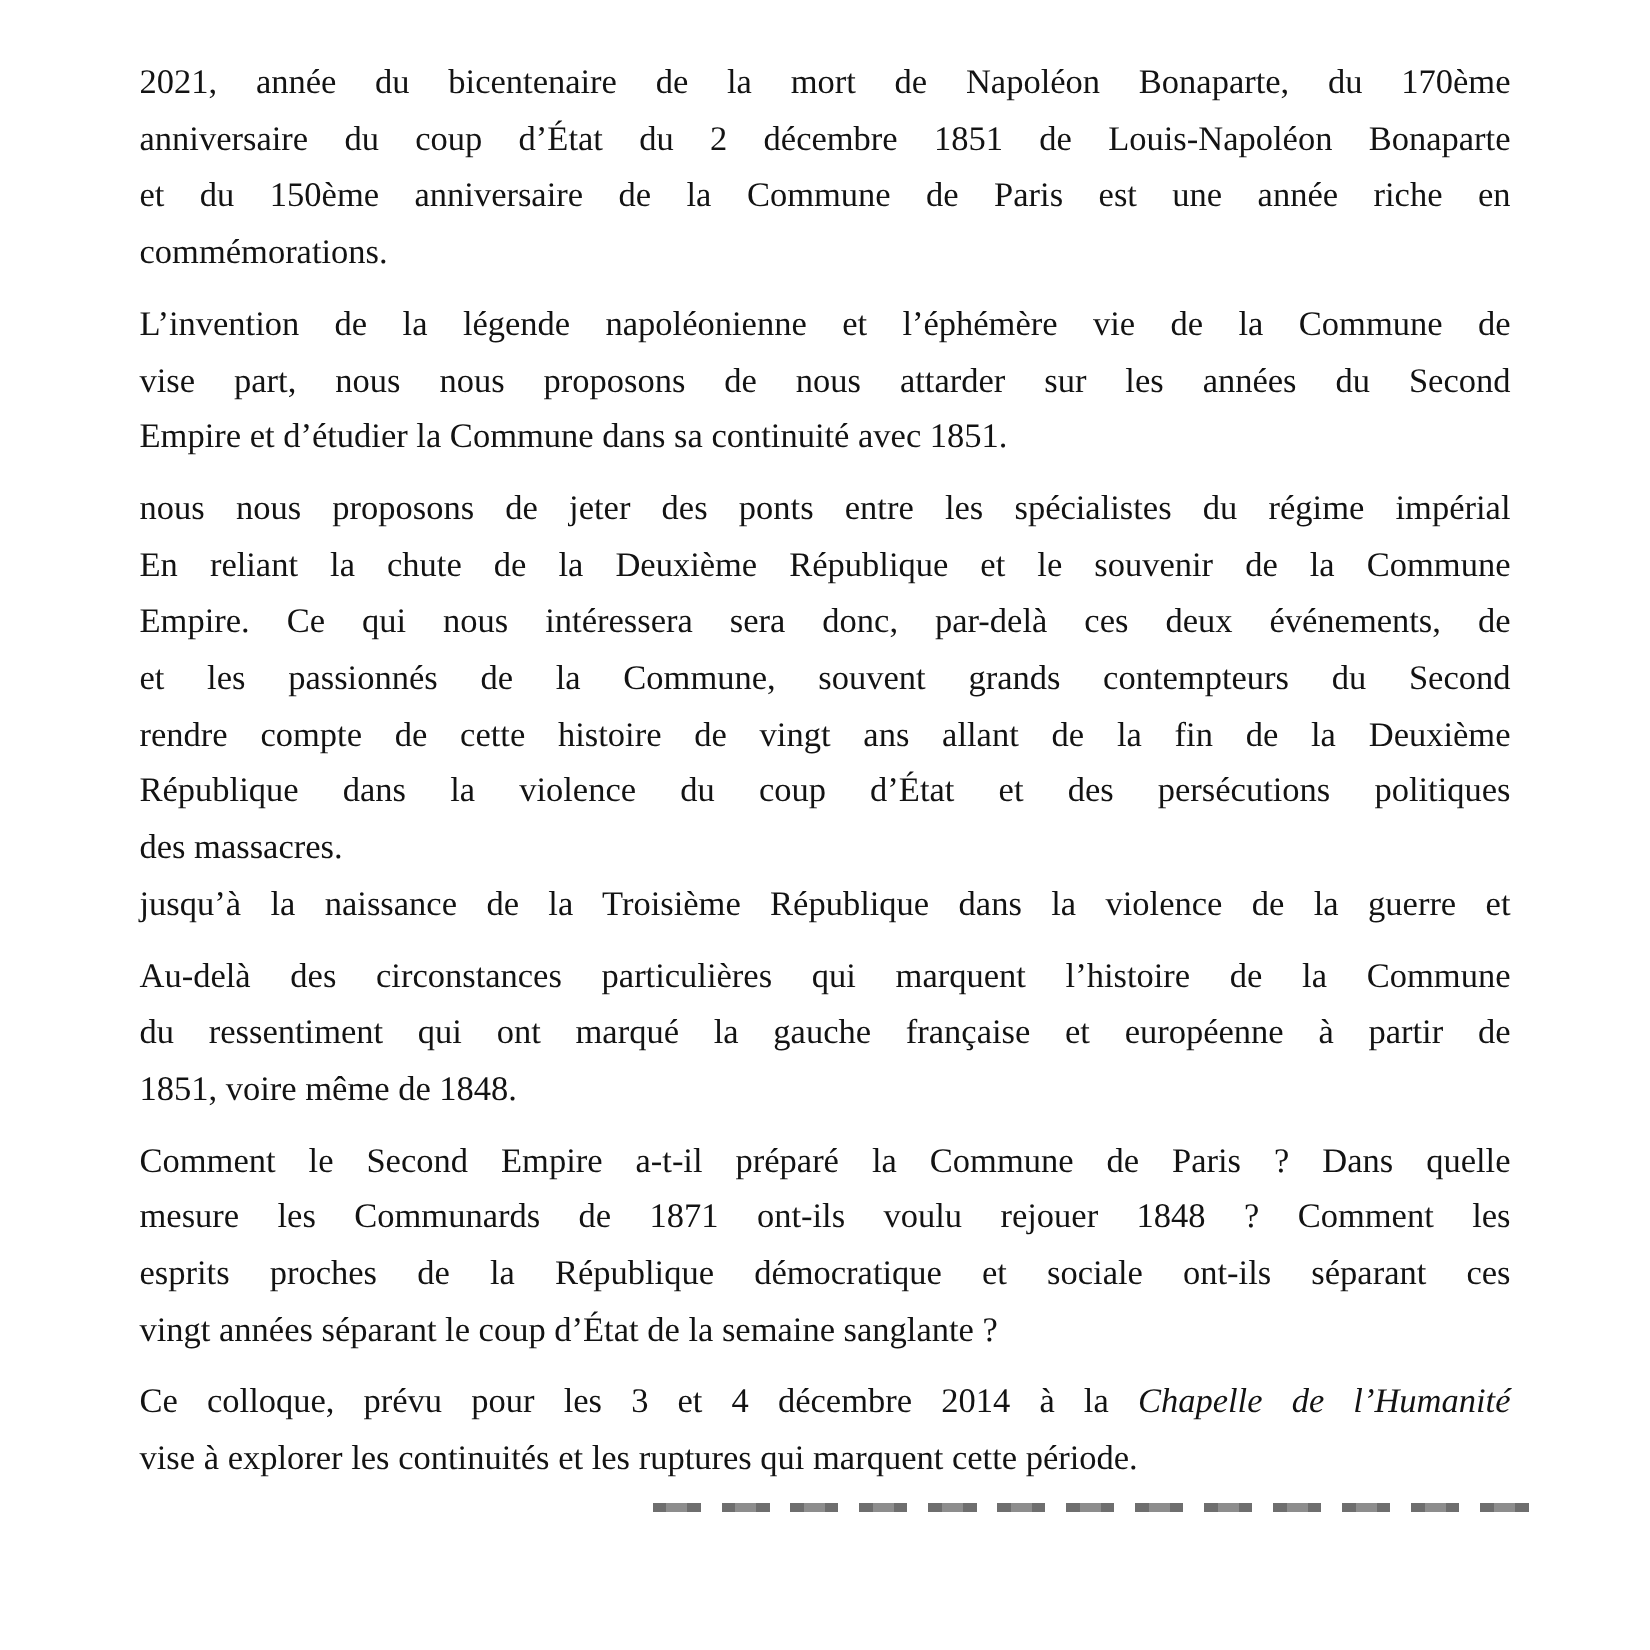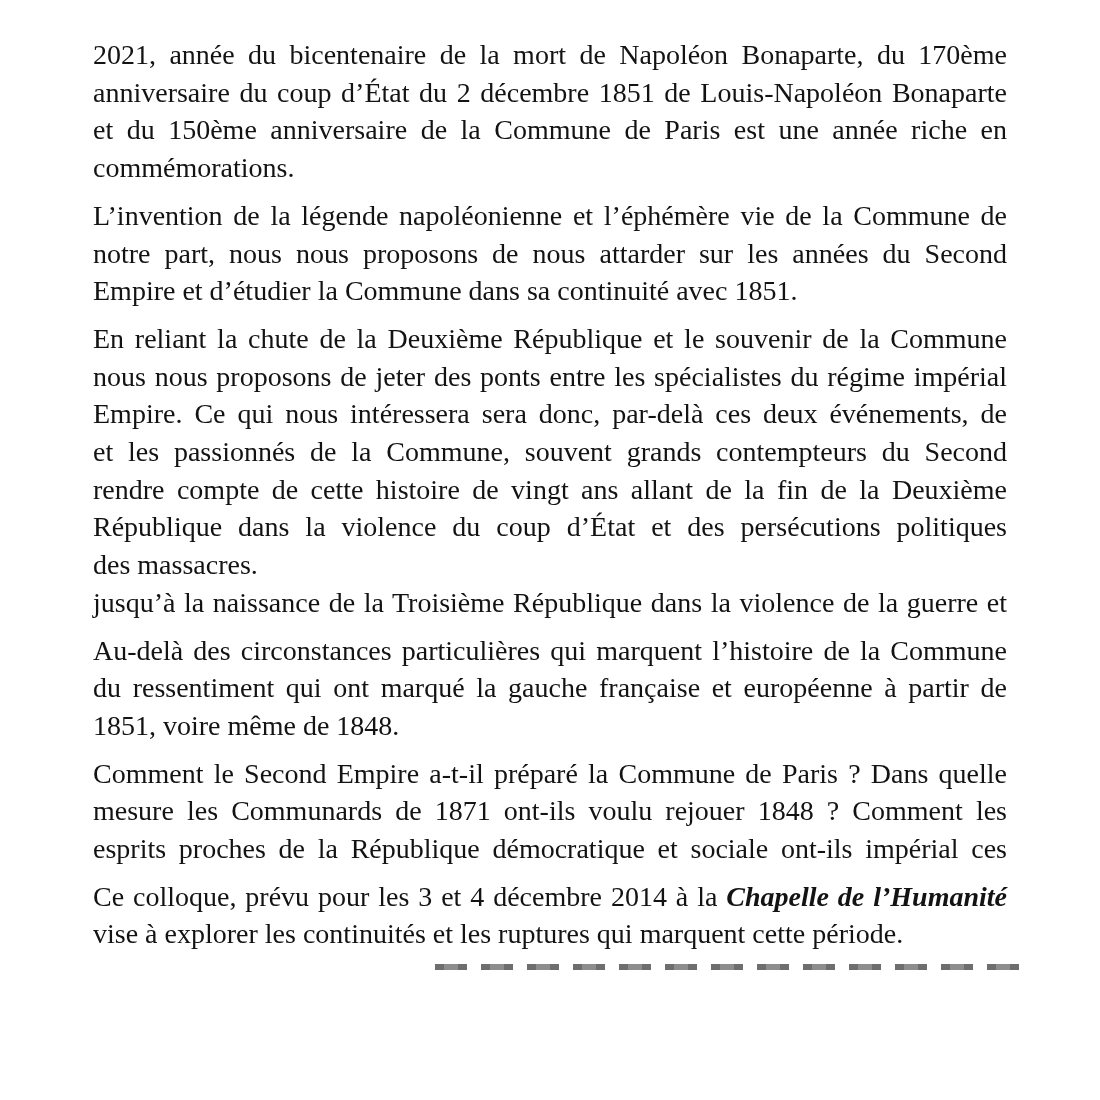--- a/index.html
+++ b/index.html
@@ -12,38 +12,37 @@
     height: 1100px;
     overflow: hidden;
   }
   .page {
     box-sizing: border-box;
     width: 1100px;
     height: 1100px;
     padding: 36px 93px 0 93px;
     background: #ffffff;
     font-family: "Liberation Serif", serif;
-    font-size: 28px;
+    font-size: 23px;
     color: #131313;
   }
   .para {
     margin: 0 0 10px 0;
   }
   .ln {
     line-height: 37.7px;
     text-align: justify;
     text-align-last: justify;
   }
   .ln.last {
     text-align: left;
     text-align-last: left;
   }
   .italic {
     font-style: italic;
-    font-weight: bold;
   }
   
   .remnant {
     margin-top: 11px;
     margin-left: 342px;
     width: 595px;
     height: 6px;
     background:
       repeating-linear-gradient(90deg, #6e6e6e 0 9px, transparent 9px 23px),
       repeating-linear-gradient(90deg, #8d8d8d 0 27px, transparent 27px 46px);
@@ -56,45 +55,46 @@
 
   <div class="para">
     <div class="ln"><span>2021, année du bicentenaire de la mort de Napoléon Bonaparte, du 170ème</span></div>
     <div class="ln"><span>anniversaire du coup d’État du 2 décembre 1851 de Louis-Napoléon Bonaparte</span></div>
     <div class="ln"><span>et du 150ème anniversaire de la Commune de Paris est une année riche en</span></div>
     <div class="ln last"><span>commémorations.</span></div>
   </div>
 
   <div class="para">
     <div class="ln"><span>L’invention de la légende napoléonienne et l’éphémère vie de la Commune de</span></div>
-    <div class="ln"><span>notre part, nous nous proposons de nous attarder sur les années du Second</span></div>
+    <div class="ln"><span>vise part, nous nous proposons de nous attarder sur les années du Second</span></div>
     <div class="ln last"><span>Empire et d’étudier la Commune dans sa continuité avec 1851.</span></div>
   </div>
 
   <div class="para">
+    <div class="ln"><span>nous nous proposons de jeter des ponts entre les spécialistes du régime impérial</span></div>
     <div class="ln"><span>En reliant la chute de la Deuxième République et le souvenir de la Commune</span></div>
-    <div class="ln"><span>nous nous proposons de jeter des ponts entre les spécialistes du régime impérial</span></div>
     <div class="ln"><span>Empire. Ce qui nous intéressera sera donc, par-delà ces deux événements, de</span></div>
     <div class="ln"><span>et les passionnés de la Commune, souvent grands contempteurs du Second</span></div>
     <div class="ln"><span>rendre compte de cette histoire de vingt ans allant de la fin de la Deuxième</span></div>
     <div class="ln"><span>République dans la violence du coup d’État et des persécutions politiques</span></div>
     <div class="ln last"><span>des massacres.</span></div>
     <div class="ln"><span>jusqu’à la naissance de la Troisième République dans la violence de la guerre et</span></div>
   </div>
 
   <div class="para">
     <div class="ln"><span>Au-delà des circonstances particulières qui marquent l’histoire de la Commune</span></div>
     <div class="ln"><span>du ressentiment qui ont marqué la gauche française et européenne à partir de</span></div>
     <div class="ln last"><span>1851, voire même de 1848.</span></div>
   </div>
 
   <div class="para">
     <div class="ln"><span>Comment le Second Empire a-t-il préparé la Commune de Paris ? Dans quelle</span></div>
     <div class="ln"><span>mesure les Communards de 1871 ont-ils voulu rejouer 1848 ? Comment les</span></div>
-    <div class="ln"><span>esprits proches de la République démocratique et sociale ont-ils impérial ces</span></div>
+    <div class="ln"><span>esprits proches de la République démocratique et sociale ont-ils séparant ces</span></div>
+    <div class="ln last"><span>vingt années séparant le coup d’État de la semaine sanglante ?</span></div>
   </div>
 
   <div class="para">
     <div class="ln"><span>Ce colloque, prévu pour les 3 et 4 décembre 2014 à la </span><span class="italic">Chapelle de l’Humanité</span></div>
     <div class="ln last"><span>vise à explorer les continuités et les ruptures qui marquent cette période.</span></div>
   </div>
 
   <div class="remnant"></div>
 
 </div>

